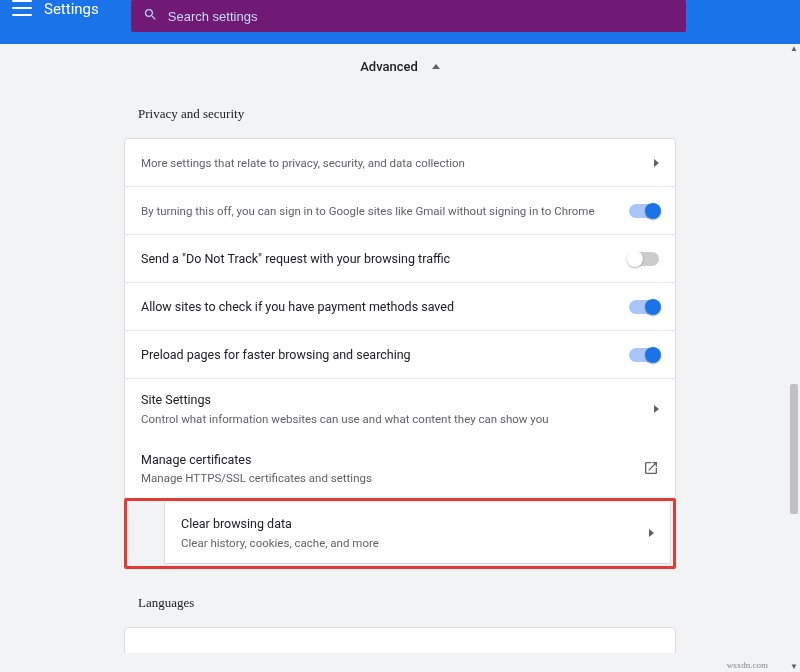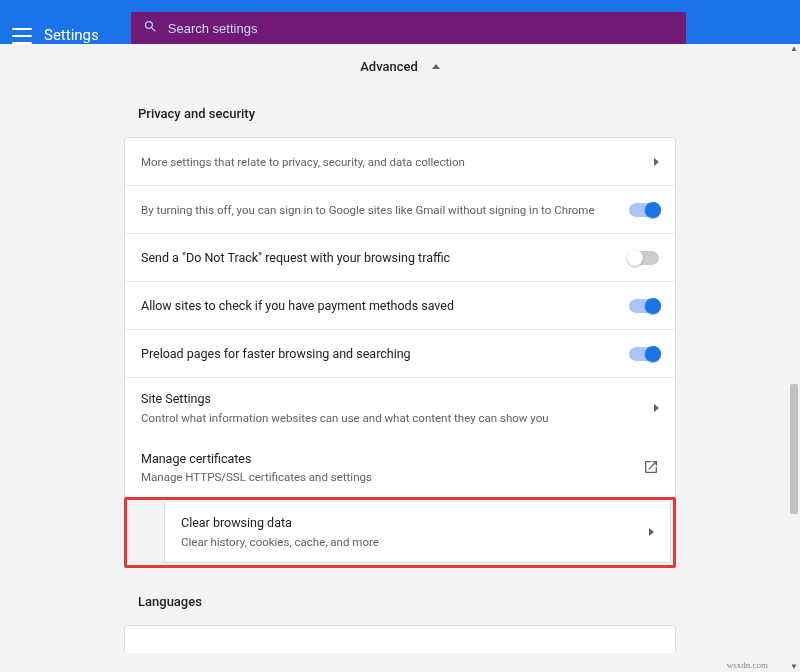--- a/index.html
+++ b/index.html
@@ -8,21 +8,21 @@
       background: #f1f3f4;
       width: 800px;
       height: 672px;
       overflow: hidden;
       position: relative;
     }
     .header {
       background: #1a73e8;
       height: 44px;
       display: flex;
-      align-items: flex-end;
+      align-items: flex-start;
       padding: 0 12px;
       gap: 12px;
     }
     .hamburger {
       width: 20px;
       height: 16px;
       display: flex;
       flex-direction: column;
       justify-content: space-between;
       cursor: pointer;
@@ -84,20 +84,21 @@
     .section-wrap {
       max-width: 552px;
       margin: 0 auto;
       padding: 18px 0 0 0;
     }
     .section-title {
       font-size: 13px;
       color: #202124;
       font-weight: 500;
       margin: 0 0 16px 14px;
+      font-family: Liberation Serif, serif;
     }
     .card {
       background: #fff;
       border: 1px solid #dadce0;
       border-radius: 4px;
     }
     .row {
       display: flex;
       align-items: center;
       padding: 12px 16px;

